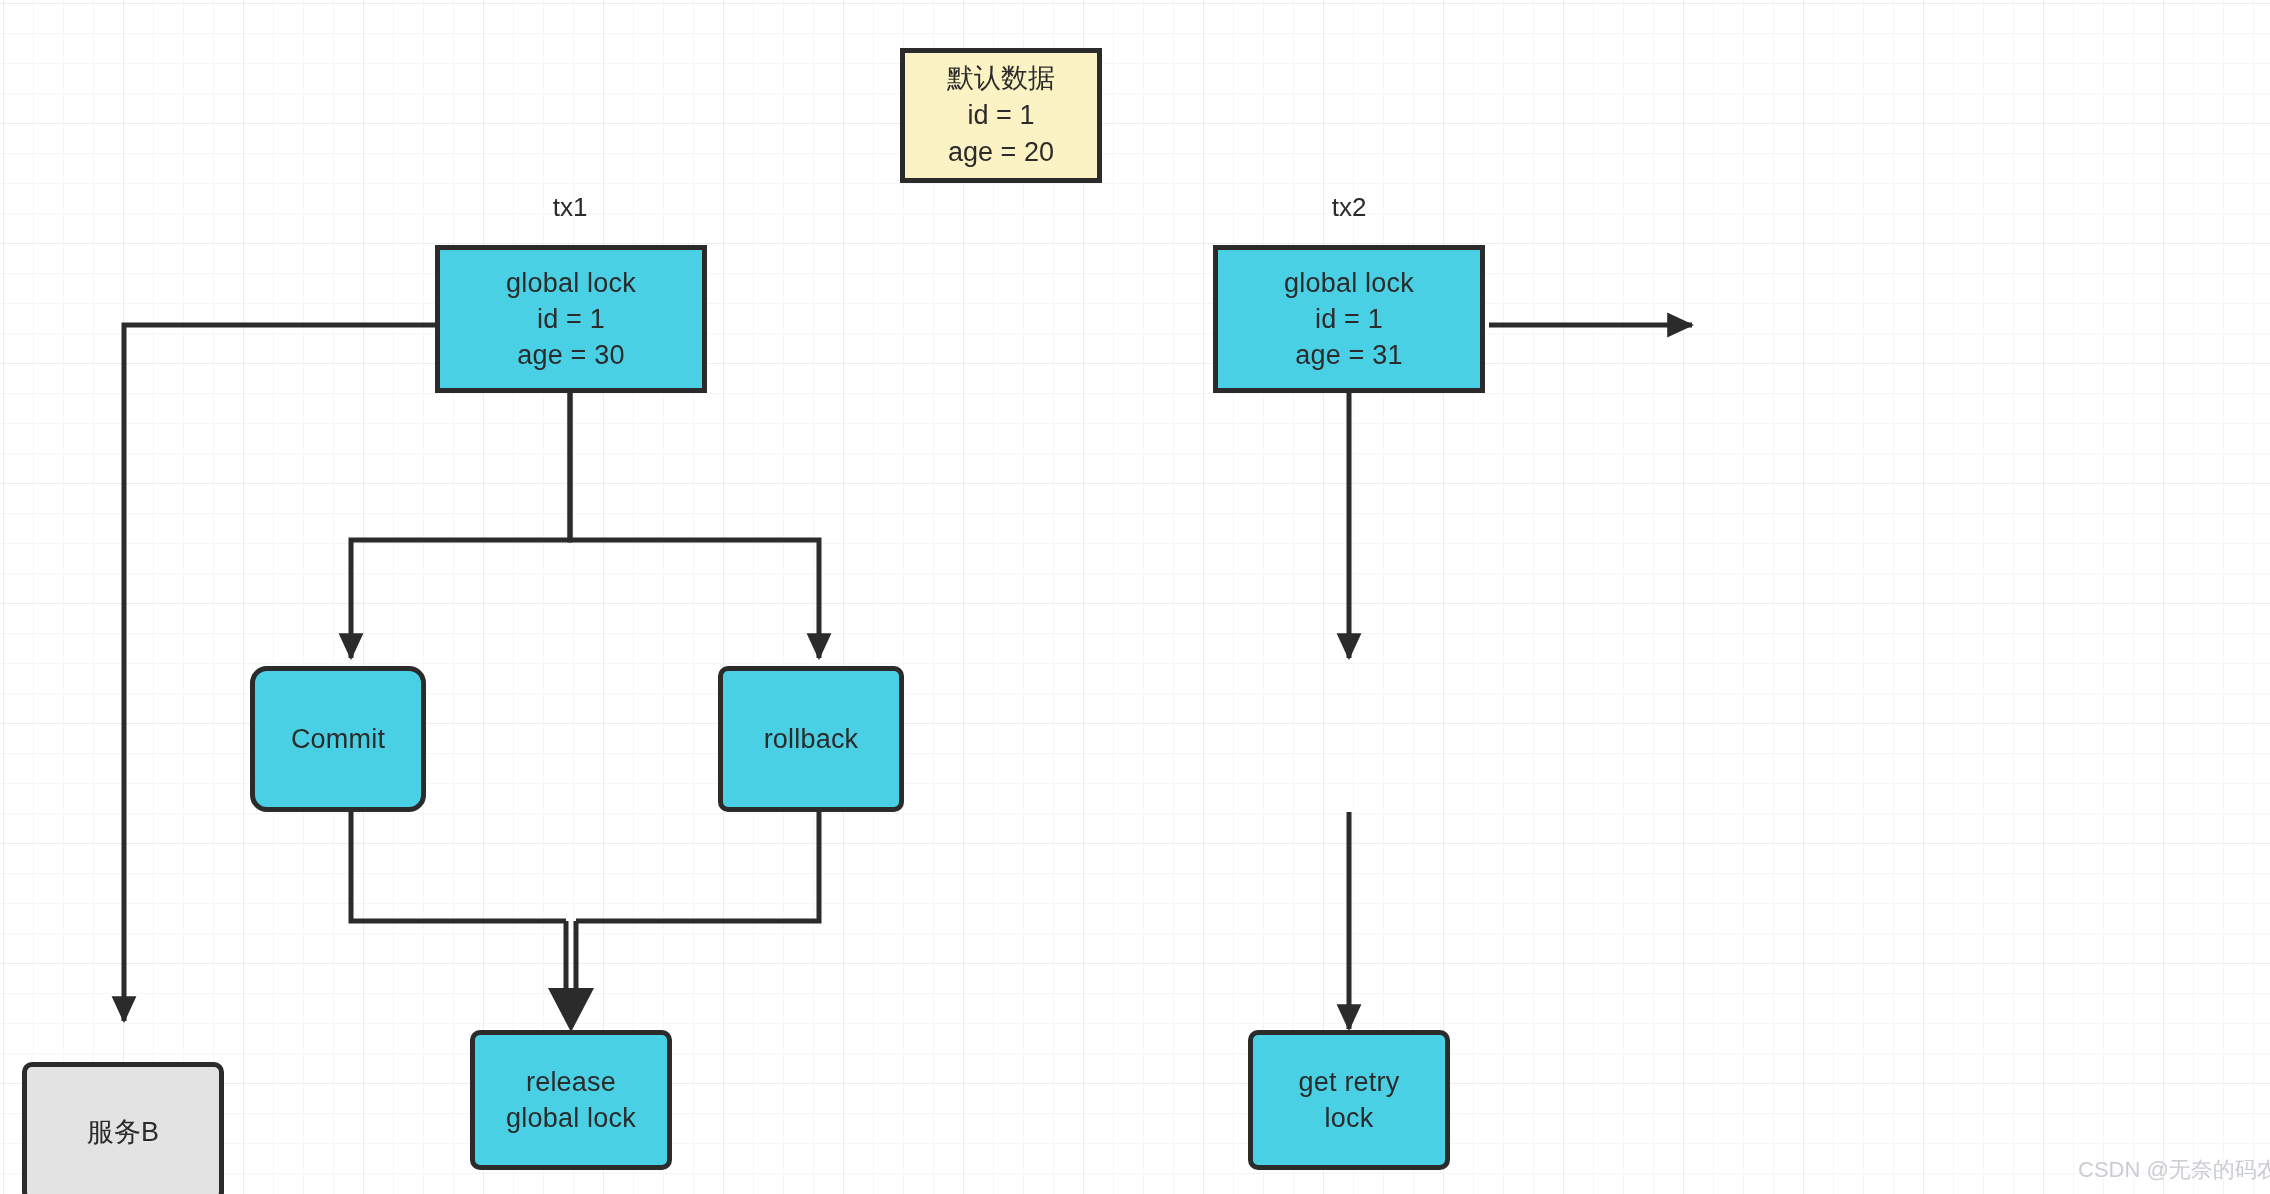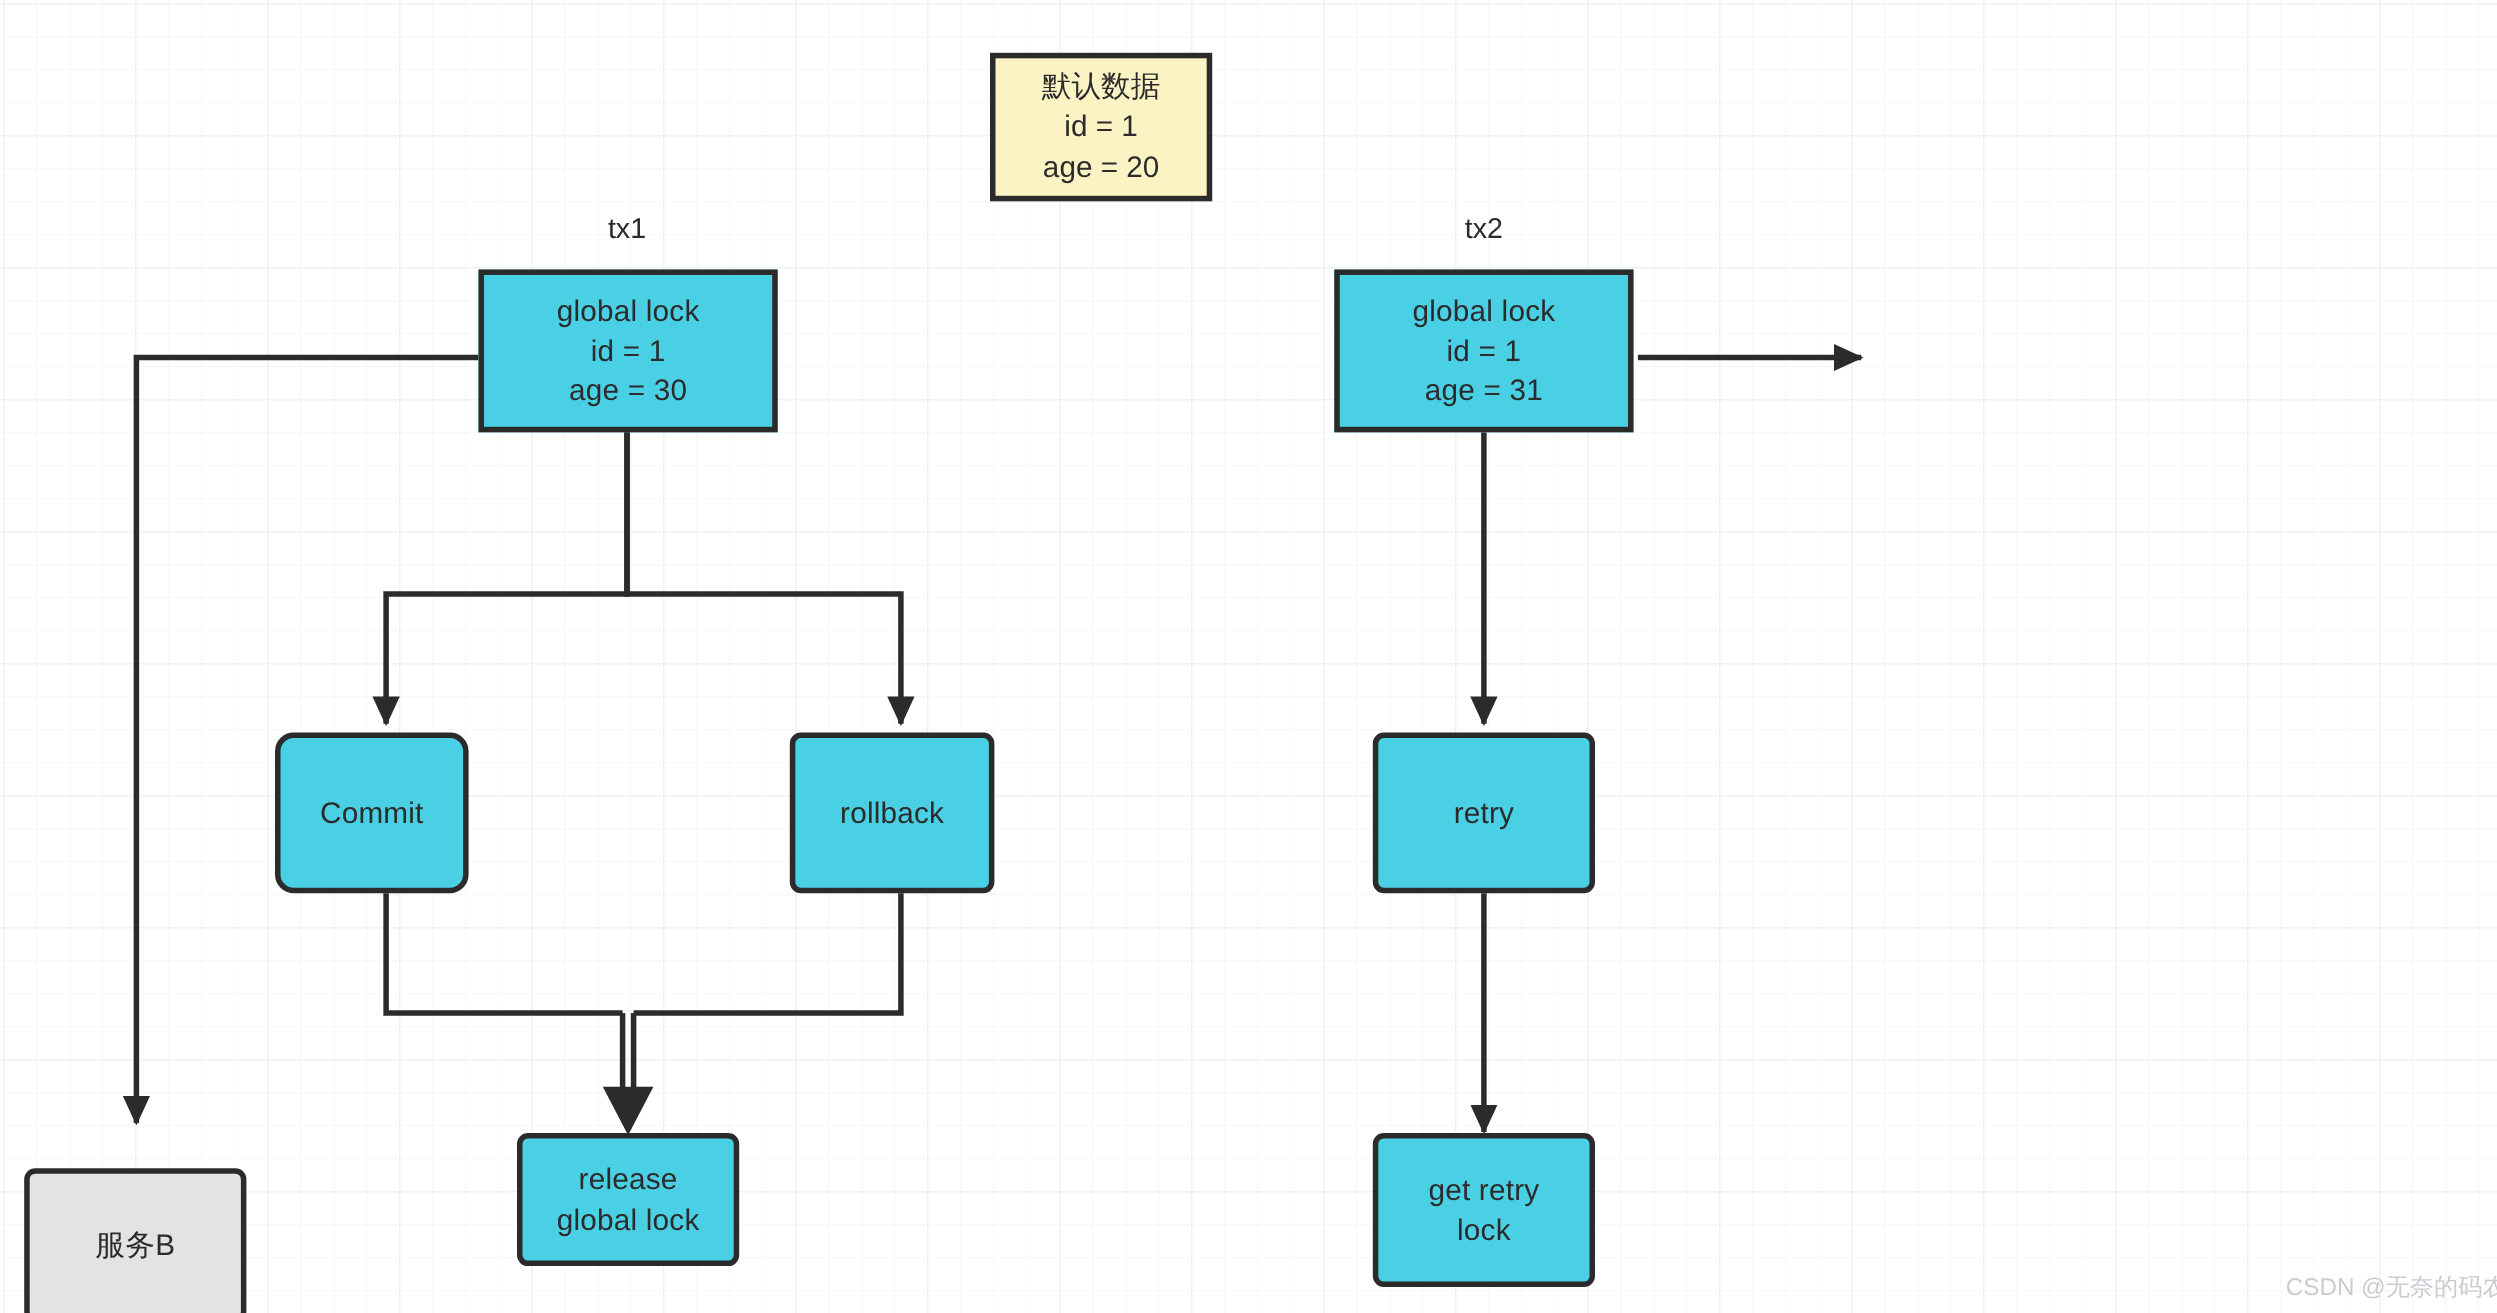--- a/index.html
+++ b/index.html
@@ -141,29 +141,28 @@
 
 
   <div class="node cyan sharp" style="left:435px; top:245px; width:272px; height:148px;">global lock
 id = 1
 age = 30</div>
 
   <div class="node cyan sharp" style="left:250px; top:666px; width:176px; height:146px;border-radius:17px;">Commit</div>
 
   <div class="node cyan round" style="left:718px; top:666px; width:186px; height:146px;">rollback</div>
 
-  <div class="node cyan round" style="left:470px; top:1030px; width:202px; height:121px;">release
+  <div class="node cyan round" style="left:470px; top:1030px; width:202px; height:140px;">release
 global lock</div>
 
   <div class="node gray round" style="left:22px; top:1030px; width:202px; height:140px;">服务B</div>
 
   <div class="node cyan sharp" style="left:1213px; top:245px; width:272px; height:148px;">global lock
 id = 1
 age = 31</div>
 
-  <div class="node cyan round" style="left:1248px; top:666px; width:202px; height:146px;">retry</div>
 
   <div class="node cyan round" style="left:1248px; top:1030px; width:202px; height:140px;">get retry
 lock</div>
 
   <div class="watermark" style="left:2078px; top:1155px;">CSDN @无奈的码农</div>
 
 </div>
 
 </body></html>

